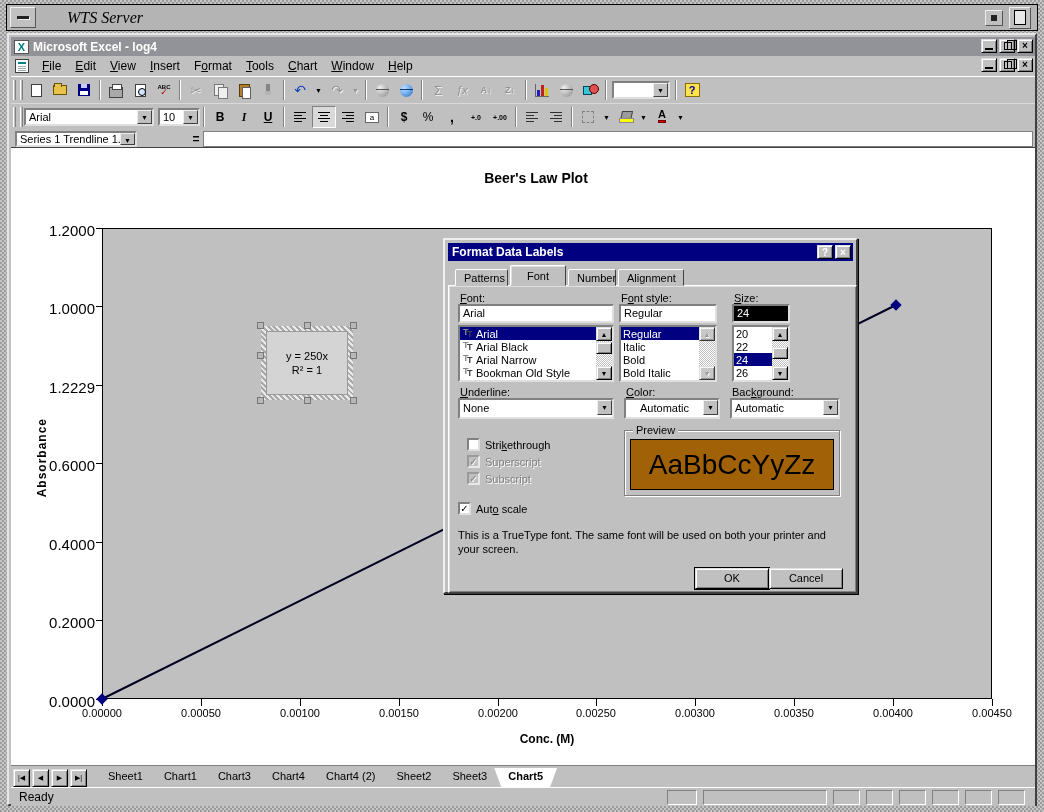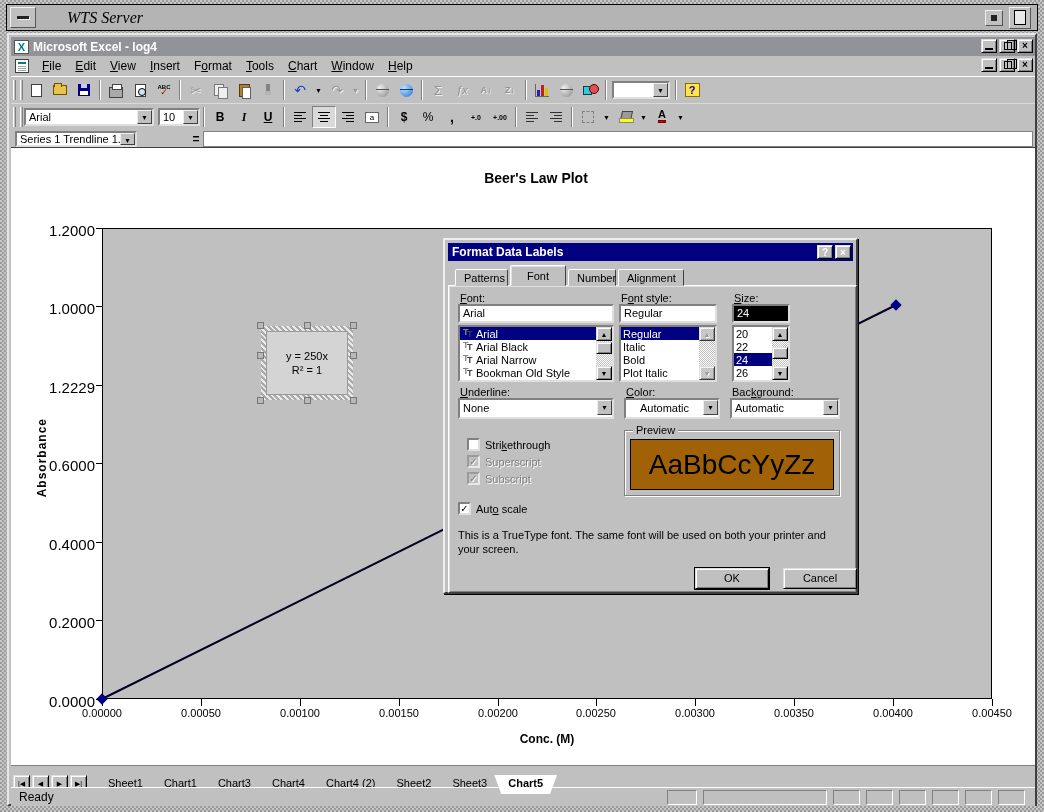--- a/index.html
+++ b/index.html
@@ -142,21 +142,21 @@
   .cbox{width:13px;height:13px;background:#fff;border:2px solid;border-color:#808080 #dfdfdf #dfdfdf #808080;font-size:10px;font-weight:bold;line-height:9px;text-align:center;flex:none;}
   .cbox.off{color:transparent;}
   .cbrow.disabled .cbox{background:#c0c0c0;border-color:#9a9a9a #e8e8e8 #e8e8e8 #9a9a9a;}
   .cbrow.disabled span{color:#808080;text-shadow:1px 1px 0 #fff;}
   .preview-box{position:absolute;background:#a16207;border:1px solid #000;display:flex;align-items:center;justify-content:center;font-size:28px;}
   .note{position:absolute;font-size:11px;line-height:14px;}
   .dlg-btn{position:absolute;width:74px;height:21px;text-align:center;line-height:19px;font-size:11px;}
   .dlg-btn.default{outline:1px solid #000;}
 
   
-  .tabrow{position:absolute;left:2px;top:730px;width:1024px;height:22px;background:#c0c0c0;border-top:1px solid #808080;display:flex;align-items:flex-start;padding-top:9px;}
+  .tabrow{position:absolute;left:2px;top:730px;width:1024px;height:22px;background:#c0c0c0;border-top:1px solid #808080;display:flex;align-items:flex-end;padding-top:9px;}
   .navbtn{width:17px;height:18px;font-size:7px;text-align:center;line-height:16px;margin-left:2px;flex:none;}
   .sheettabs{display:flex;margin-left:14px;}
   .stab{height:19px;background:#c0c0c0;clip-path:polygon(0 0,100% 0,calc(100% - 7px) 100%,7px 100%);padding:2px 14px 0;font-size:11px;margin-left:-7px;filter:drop-shadow(1px 0 0 #404040);}
   .stab.active{background:#fff;font-weight:bold;z-index:3;position:relative;}
   .statusbar{position:absolute;left:2px;top:752px;width:1024px;height:19px;background:#c0c0c0;border-top:1px solid #fff;font-size:12px;}
   .status-msg{position:absolute;left:8px;top:2px;}
   .spanel{position:absolute;top:2px;height:15px;border:1px solid;border-color:#808080 #fff #fff #808080;}
 </style>
 </head>
 <body>
@@ -527,21 +527,21 @@
         <div class="drow sel">
             <span>Regular</span>
           </div>
         <div class="drow">
             <span>Italic</span>
           </div>
         <div class="drow">
             <span>Bold</span>
           </div>
         <div class="drow">
-            <span>Plot Italic</span>
+            <span>Bold Italic</span>
           </div>
       </div>
       <div class="sbar">
         <span class="sbtn btn95 dis" style="top:0;">▲</span>
         <span class="sbtn btn95 dis" style="bottom:0;">▼</span>
       </div>
     </div>
 
     <span class="dlabel" style="left:289px;top:52px;"><u>S</u>ize:</span>
     <div class="dinput" style="left:287px;top:64px;width:58px;background:#000;color:#fff;">24</div>
@@ -602,16 +602,16 @@
     <div class="preview-box" style="left:185px;top:199px;width:204px;height:51px;">AaBbCcYyZz</div>
 
     <div class="cbrow" style="left:13px;top:262px;">
       <span class="cbox">✓</span>
       <span>Aut<u>o</u> scale</span>
     </div>
 
     <div class="note" style="left:13px;top:288px;width:382px;">This is a TrueType font.  The same font will be used on both your printer and your screen.</div>
 
     <div class="dlg-btn btn95 default" style="left:250px;top:328px;">OK</div>
-    <div class="dlg-btn btn95" style="left:338px;top:328px;">Cancel</div>
+    <div class="dlg-btn btn95" style="left:324px;top:328px;">Cancel</div>
   </div>
 
 </div>
 
 </body></html>

